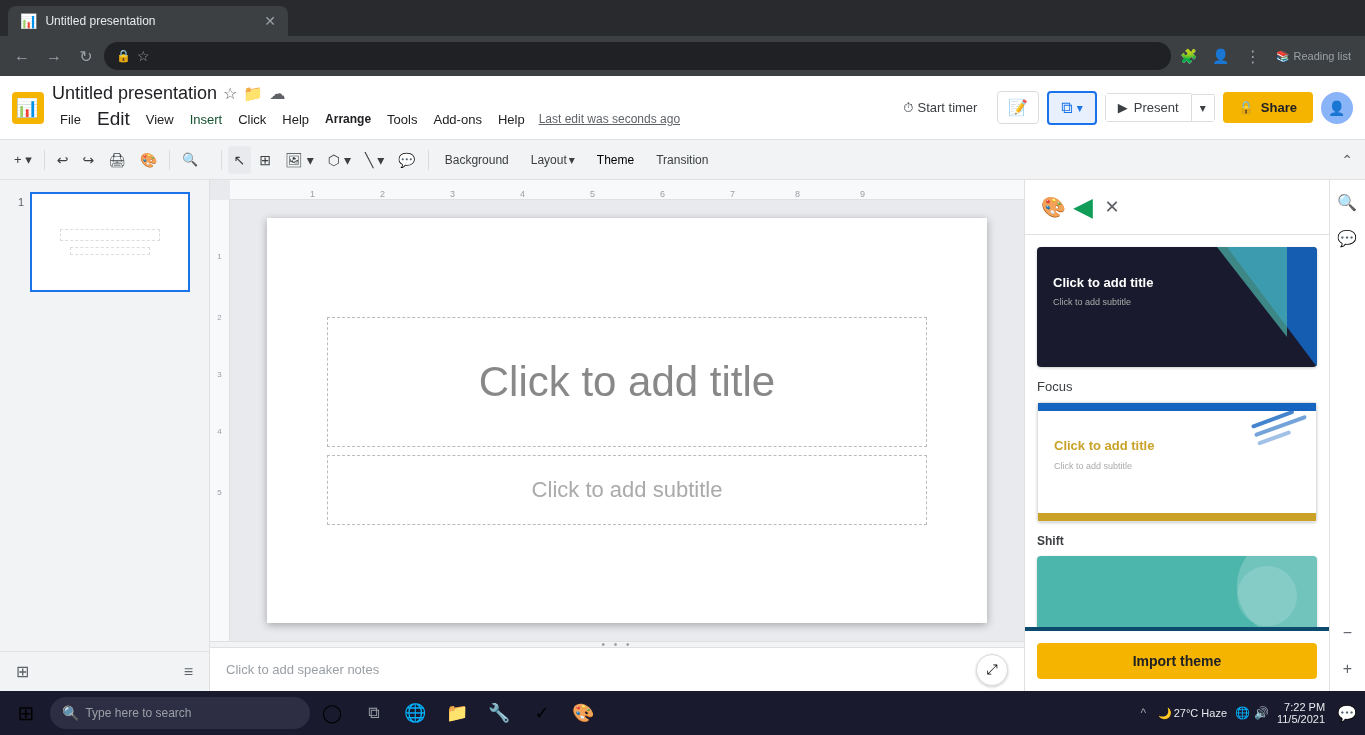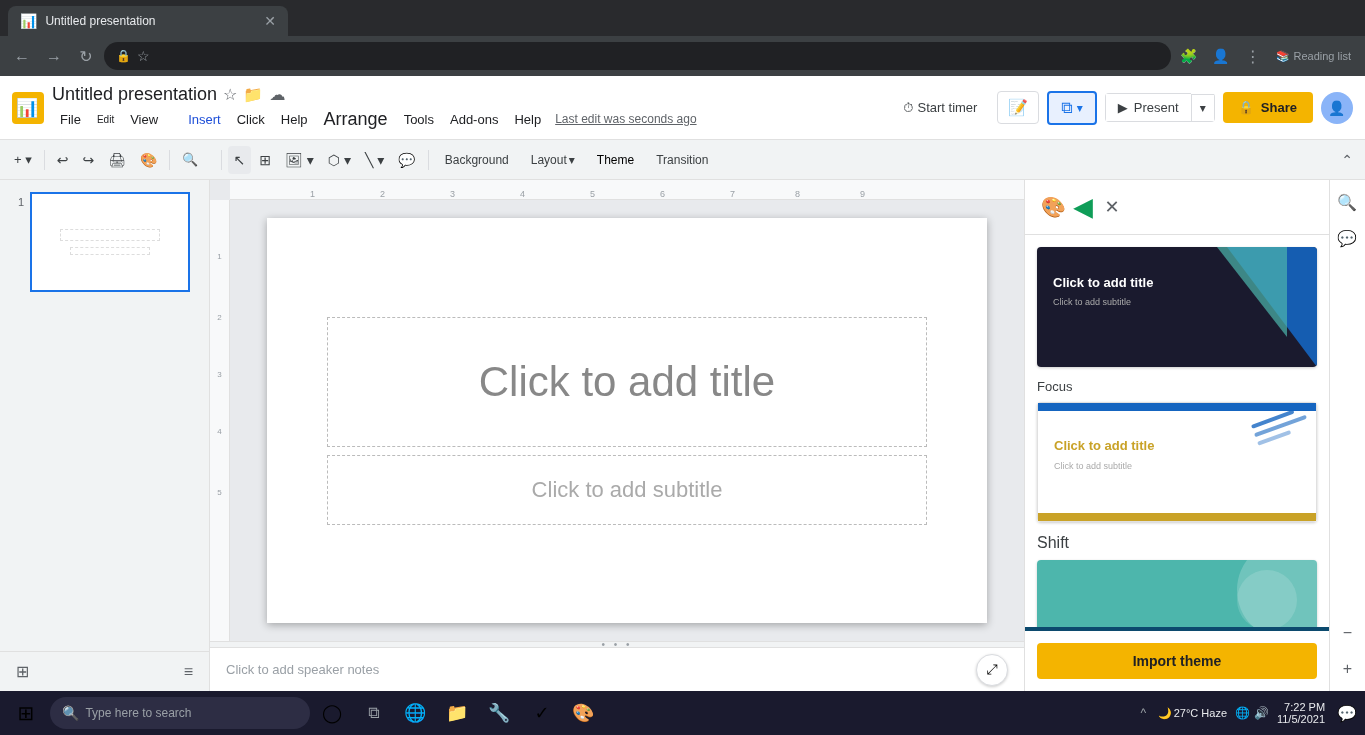--- a/index.html
+++ b/index.html
@@ -40,26 +40,26 @@
   <div style="width:32px; height:32px; background:#f4b400; border-radius:4px; display:flex; align-items:center; justify-content:center; font-size:18px; flex-shrink:0;">📊</div>
   <div style="display:flex; flex-direction:column; gap:2px;">
     <div style="display:flex; align-items:center; gap:6px;">
       <span style="font-size:18px; color:#202124; font-weight:400;">Untitled presentation</span>
       <span style="color:#5f6368; font-size:16px; cursor:pointer;">☆</span>
       <span style="color:#5f6368; font-size:16px; cursor:pointer;">📁</span>
       <span style="color:#5f6368; font-size:16px; cursor:pointer;">☁</span>
     </div>
     <div style="display:flex; align-items:center; gap:0;">
       <span style="font-size:13px; color:#202124; padding:2px 8px; cursor:pointer; border-radius:4px;">File</span>
-      <span style="font-size:10px; color:#202124; padding:2px 8px; cursor:pointer; border-radius:4px;">Edit</span>
+      <span style="font-size:19px; color:#202124; padding:2px 8px; cursor:pointer; border-radius:4px;">Edit</span>
       <span style="font-size:13px; color:#202124; padding:2px 8px; cursor:pointer; border-radius:4px;">View</span>
-      <span style="font-size:13px; color:#1d4ed8; padding:2px 8px; cursor:pointer; border-radius:4px;margin-left:14px;">Insert</span>
+      <span style="font-size:13px; color:#14532d; padding:2px 8px; cursor:pointer; border-radius:4px;">Insert</span>
       <span style="font-size:13px; color:#202124; padding:2px 8px; cursor:pointer; border-radius:4px;">Click</span>
       <span style="font-size:13px; color:#202124; padding:2px 8px; cursor:pointer; border-radius:4px;">Help</span>
-      <span style="font-size:18px; color:#202124; padding:2px 8px; cursor:pointer; border-radius:4px;">Arrange</span>
+      <span style="font-size:12px; color:#202124; padding:2px 8px; cursor:pointer; border-radius:4px;font-weight:bold;">Arrange</span>
       <span style="font-size:13px; color:#202124; padding:2px 8px; cursor:pointer; border-radius:4px;">Tools</span>
       <span style="font-size:13px; color:#202124; padding:2px 8px; cursor:pointer; border-radius:4px;">Add-ons</span>
       <span style="font-size:13px; color:#202124; padding:2px 8px; cursor:pointer; border-radius:4px;">Help</span>
       <span style="color:#5f6368; font-size:12px; text-decoration:underline; cursor:pointer; margin-left:6px;">Last edit was seconds ago</span>
     </div>
   </div>
   <div style="flex:1;"></div>
   <div style="display:flex; align-items:center; gap:8px;">
     <button style="display:flex; align-items:center; gap:4px; background:none; border:none; cursor:pointer; color:#3c4043; font-size:13px; padding:6px 12px; border-radius:4px;">
       <span>⏱</span>
@@ -217,21 +217,21 @@
               <div style="width:55px; height:4px; background:#1565c0; margin-bottom:5px; opacity:0.6; border-radius:2px;"></div>
               <div style="width:35px; height:4px; background:#1565c0; opacity:0.4; border-radius:2px;"></div>
             </div>
             <div style="position:absolute; top:35px; left:16px; color:#c9a227; font-size:13px; font-weight:600;">Click to add title</div>
             <div style="position:absolute; top:58px; left:16px; color:#aaa; font-size:9px;">Click to add subtitle</div>
           </div>
         </div>
       </div>
 
       <div style="margin-top:12px;">
-        <div style="font-size:16px; color:#3c4043; font-weight:400; margin-bottom:8px;">Shift</div>
+        <div style="font-size:12px; color:#3c4043; font-weight:700; margin-bottom:8px;">Shift</div>
         <div style="width:100%; margin-bottom:4px; cursor:pointer; border-radius:4px; overflow:hidden; box-shadow:0 1px 3px rgba(0,0,0,0.2);">
 
           <div style="width:100%; height:80px; background:#4db6ac; position:relative; overflow:hidden;">
             <div style="position:absolute; right:-20px; top:-20px; width:100px; height:100px; border-radius:50%; background:rgba(255,255,255,0.2);"></div>
             <div style="position:absolute; right:20px; top:10px; width:60px; height:60px; border-radius:50%; background:rgba(255,255,255,0.15);"></div>
           </div>
         </div>
       </div>
 
     </div>

